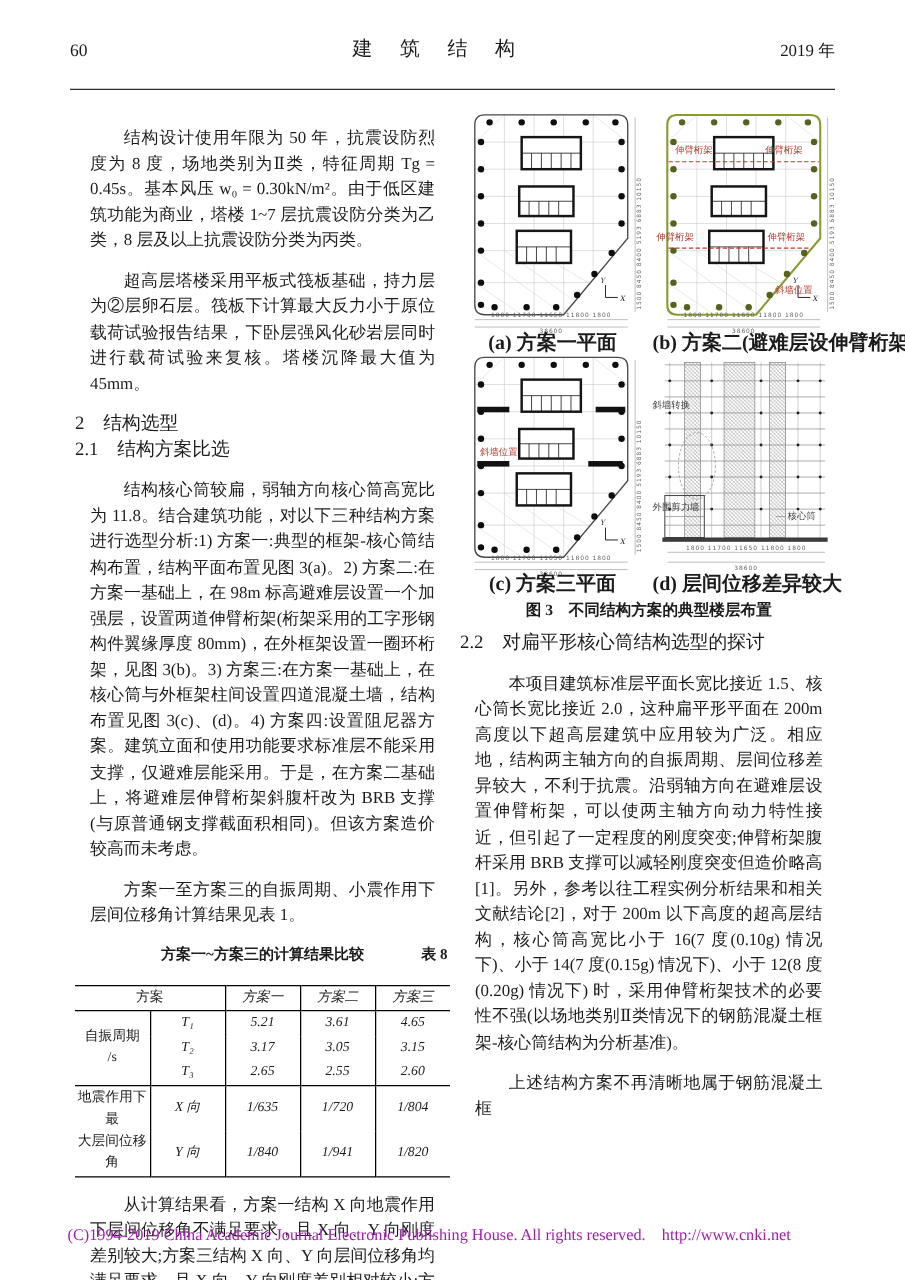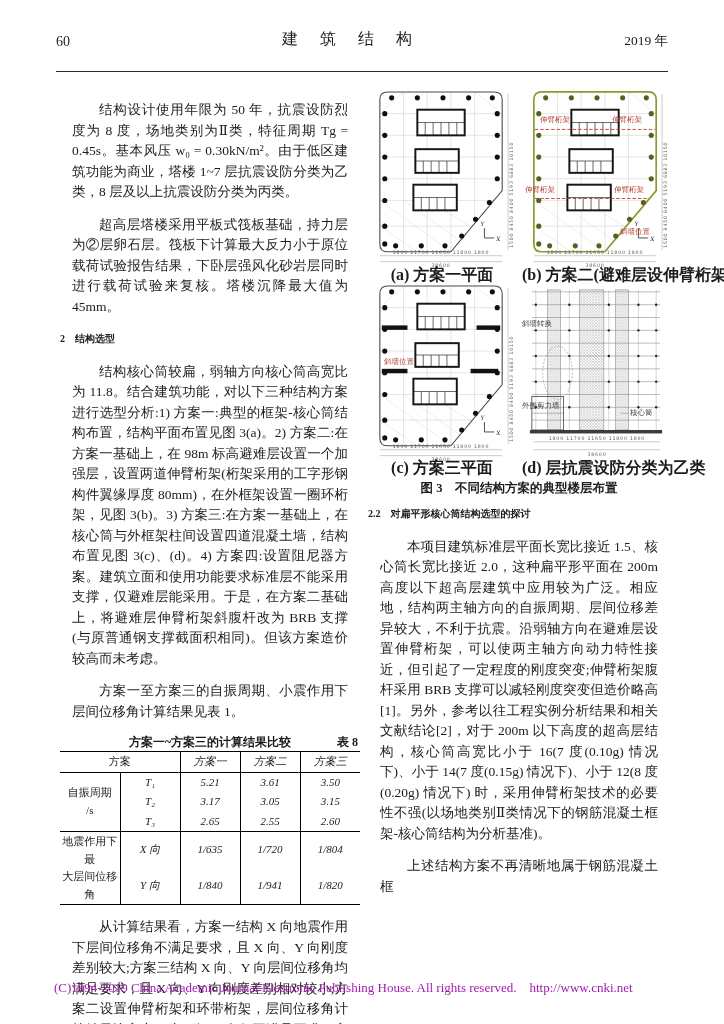--- a/index.html
+++ b/index.html
@@ -10,24 +10,24 @@
           display:flex;justify-content:space-between;align-items:flex-end;
           border-bottom:1.4px solid #2a2a2a;padding-bottom:21px;box-sizing:border-box;}
   .pgnum{font-size:14px;}
   .jtitle{font-size:16px;font-weight:normal;letter-spacing:9px;text-indent:9px;}
   .jyear{font-size:13.5px;}
   
   .col{position:absolute;top:88px;width:300px;font-size:13.5px;line-height:20.5px;text-align:justify;}
   .col-left{left:60px;}
   .col-right{left:368px;width:302px;}
   .body-p{margin:12px;text-indent:2em;}
-  h2,h3{margin:0;font-size:10px;line-height:20.5px;font-weight:bold;text-align:left;}
+  h2,h3{margin:0;font-size:15px;line-height:20.5px;font-weight:normal;text-align:left;}
   
   .tablewrap{margin:5px 0 4px;}
-  .table-titlebar{position:relative;text-align:center;font-weight:bold;font-size:12px;line-height:17px;margin-bottom:0;}
+  .table-titlebar{position:relative;text-align:center;font-weight:bold;font-size:12px;line-height:17px;margin-bottom:16px;}
   .tbl-tag{position:absolute;right:2px;top:0;}
   table.tbl{width:100%;border-collapse:collapse;border-top:1.6px solid #000;border-bottom:1.6px solid #000;
             font-size:11px;table-layout:fixed;}
   .tbl th,.tbl td{padding:1px 2px;text-align:center;font-weight:normal;line-height:17.5px;}
   .tbl th{border-bottom:0.8px solid #000;}
   .vline{border-left:0.8px solid #000;font-style:italic;}
   .sep{border-top:0.8px solid #000;}
   .c-group{width:24%;}.c-sub{width:13%;}
   
   .figure-block{margin-bottom:4px;}
@@ -73,20 +73,21 @@
   <div class="header">
     <span class="pgnum">60</span>
     <span class="jtitle">建 筑 结 构</span>
     <span class="jyear">2019 年</span>
   </div>
 
   <div class="col col-left">
     <p class="body-p">结构设计使用年限为 50 年，抗震设防烈度为 8 度，场地类别为Ⅱ类，特征周期 Tg = 0.45s。基本风压 w₀ = 0.30kN/m²。由于低区建筑功能为商业，塔楼 1~7 层抗震设防分类为乙类，8 层及以上抗震设防分类为丙类。</p>
     <p class="body-p">超高层塔楼采用平板式筏板基础，持力层为②层卵石层。筏板下计算最大反力小于原位载荷试验报告结果，下卧层强风化砂岩层同时进行载荷试验来复核。塔楼沉降最大值为 45mm。</p>
     <h2>2　结构选型</h2>
+    <h3>2.1　结构方案比选</h3>
     <p class="body-p">结构核心筒较扁，弱轴方向核心筒高宽比为 11.8。结合建筑功能，对以下三种结构方案进行选型分析:1) 方案一:典型的框架-核心筒结构布置，结构平面布置见图 3(a)。2) 方案二:在方案一基础上，在 98m 标高避难层设置一个加强层，设置两道伸臂桁架(桁架采用的工字形钢构件翼缘厚度 80mm)，在外框架设置一圈环桁架，见图 3(b)。3) 方案三:在方案一基础上，在核心筒与外框架柱间设置四道混凝土墙，结构布置见图 3(c)、(d)。4) 方案四:设置阻尼器方案。建筑立面和使用功能要求标准层不能采用支撑，仅避难层能采用。于是，在方案二基础上，将避难层伸臂桁架斜腹杆改为 BRB 支撑(与原普通钢支撑截面积相同)。但该方案造价较高而未考虑。</p>
     <p class="body-p">方案一至方案三的自振周期、小震作用下层间位移角计算结果见表 1。</p>
 
     <div class="tablewrap">
       <div class="table-titlebar">
         <span>方案一~方案三的计算结果比较</span>
         <span class="tbl-tag">表 8</span>
       </div>
       <table class="tbl">
         <tbody>
@@ -97,21 +98,21 @@
           <th class="vline">方案三</th>
         </tr>
         <tr>
           <td rowspan="3" class="c-group">
             <div>自振周期</div>
             <div>/s</div>
           </td>
           <td class="vline c-sub">T₁</td>
           <td class="vline">5.21</td>
           <td class="vline">3.61</td>
-          <td class="vline">3.50</td>
+          <td class="vline">4.65</td>
         </tr>
         <tr>
           <td class="vline c-sub">T₂</td>
           <td class="vline">3.17</td>
           <td class="vline">3.05</td>
           <td class="vline">3.15</td>
         </tr>
         <tr>
           <td class="vline c-sub">T₃</td>
           <td class="vline">2.65</td>
@@ -497,21 +498,21 @@
             <line class="elevln" x1="100" y1="133" x2="108" y2="133"></line>
             <rect class="ground" x="8" y="150" width="134" height="3.5"></rect>
             <line class="dimline" x1="12" y1="162" x2="140" y2="162"></line>
             <text class="dimt" x="76" y="160" text-anchor="middle">1800  11700  11650  11800  1800</text>
             <line class="dimline" x1="12" y1="170" x2="140" y2="170"></line>
             <text class="dimt" x="76" y="176" text-anchor="middle">38600</text>
           </svg>
           <div class="flabel dark" style="left:0px;top:38px;">斜墙转换</div>
           <div class="flabel dark" style="left:0px;top:120px;">外围剪力墙</div>
           <div class="flabel dark" style="left:108px;top:127px;">核心筒</div>
-          <div class="subcap">(d) 层抗震设防分类为乙类</div>
+          <div class="subcap">(d) 层间位移差异较大</div>
         </div>
 
       </div>
       <div class="figcap">图 3　不同结构方案的典型楼层布置</div>
     </div>
 
     <h3>2.2　对扁平形核心筒结构选型的探讨</h3>
     <p class="body-p">本项目建筑标准层平面长宽比接近 1.5、核心筒长宽比接近 2.0，这种扁平形平面在 200m 高度以下超高层建筑中应用较为广泛。相应地，结构两主轴方向的自振周期、层间位移差异较大，不利于抗震。沿弱轴方向在避难层设置伸臂桁架，可以使两主轴方向动力特性接近，但引起了一定程度的刚度突变;伸臂桁架腹杆采用 BRB 支撑可以减轻刚度突变但造价略高[1]。另外，参考以往工程实例分析结果和相关文献结论[2]，对于 200m 以下高度的超高层结构，核心筒高宽比小于 16(7 度(0.10g) 情况下)、小于 14(7 度(0.15g) 情况下)、小于 12(8 度(0.20g) 情况下) 时，采用伸臂桁架技术的必要性不强(以场地类别Ⅱ类情况下的钢筋混凝土框架-核心筒结构为分析基准)。</p>
     <p class="body-p">上述结构方案不再清晰地属于钢筋混凝土框</p>
   </div>

